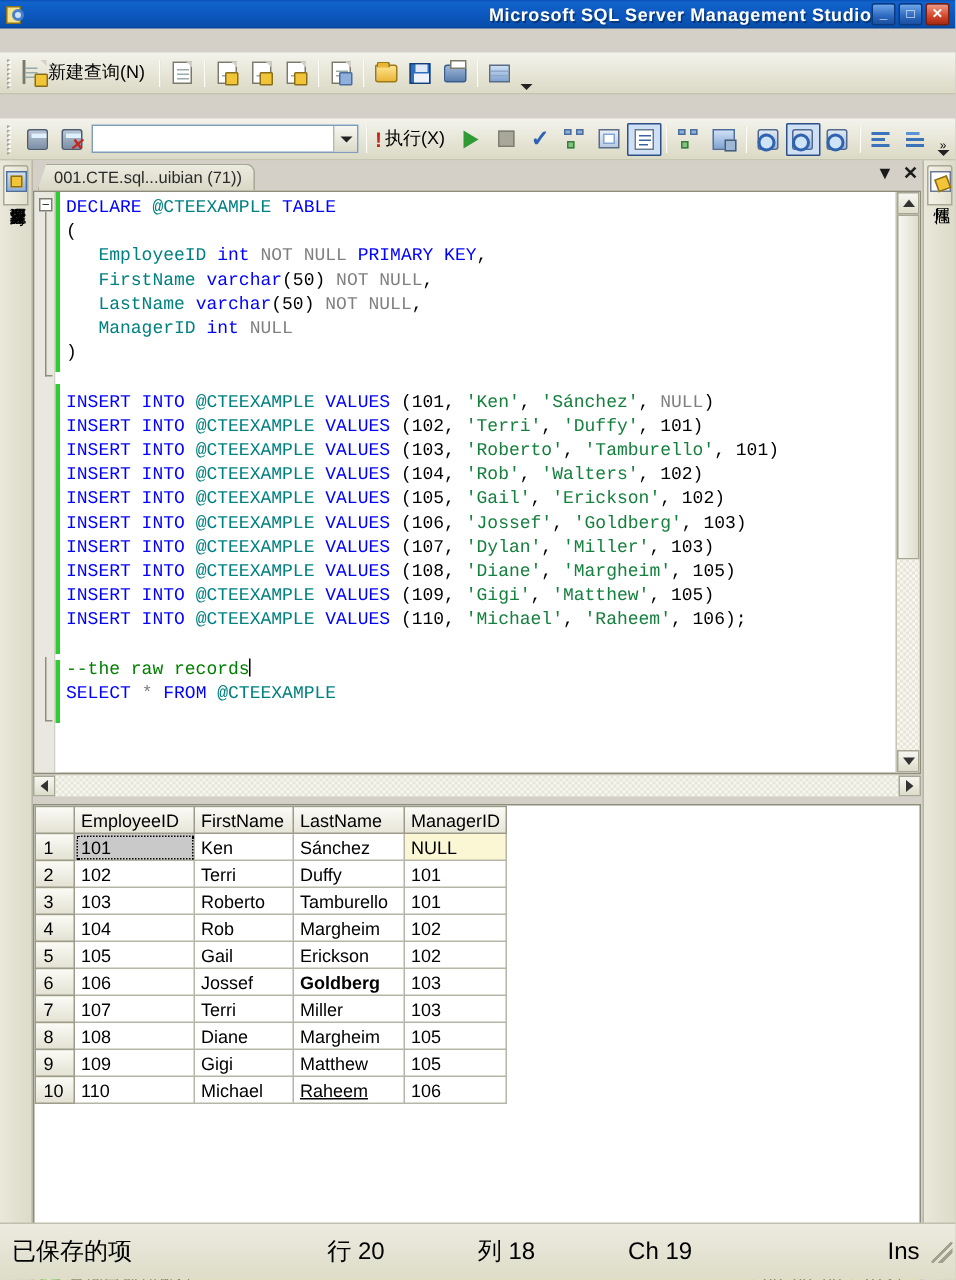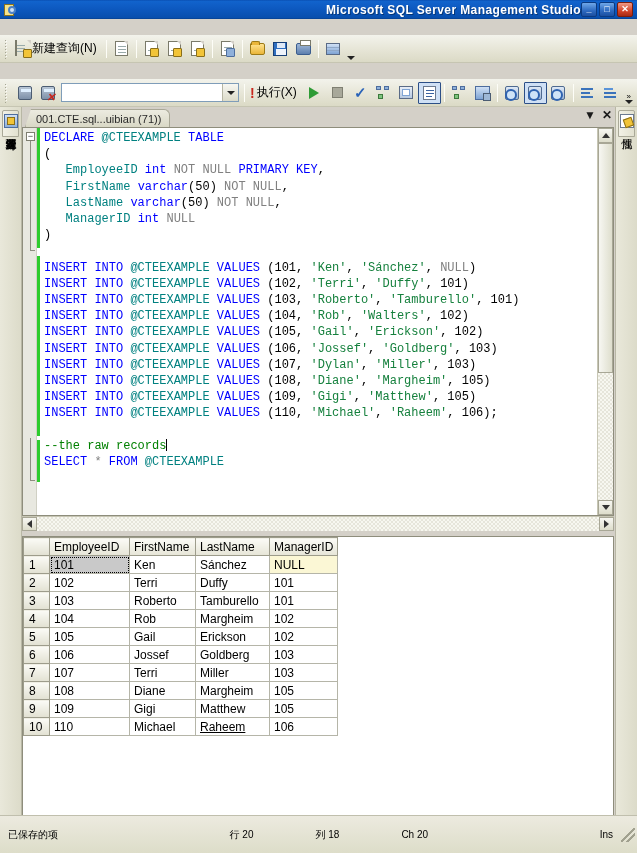--- a/index.html
+++ b/index.html
@@ -231,21 +231,21 @@
   .qs-spacer { flex:1 1 auto; }
   .qs-cell { padding:0 6px; border-left:1px solid #b9b8a0; height:18px; display:flex; align-items:center;
      font-family:"Liberation Mono", monospace; font-size:11px; }
   .qs-cell.rows { font-family:"Liberation Sans", sans-serif; font-size:12px; }
 
   
   .statusbar {
     position:absolute; left:0; bottom:0; width:100%; height:38px;
     background:linear-gradient(180deg,#eceadf,#ddddc9);
     border-top:1px solid #c0bfad;
-    display:flex; align-items:center; font-size:10px; padding:16px 2px;
+    display:flex; align-items:center; font-size:16px; padding:16px 2px;
   }
   .sb-item { padding:0 6px; white-space:nowrap; }
   .sb-flex { flex:1 1 auto; }
   .sb-grip { width:14px; height:14px; margin-left:2px;
     background-image:linear-gradient(135deg, transparent 45%, #9a9a88 45%, #9a9a88 55%, transparent 55%),
                      linear-gradient(135deg, transparent 65%, #9a9a88 65%, #9a9a88 75%, transparent 75%);
     opacity:.9; }
 </style>
 </head>
 <body>
@@ -538,21 +538,21 @@
                   <td class="rowhdr">5</td>
                   <td style="width: 80px;">105</td>
                   <td style="width: 66px;">Gail</td>
                   <td style="width: 74px;">Erickson</td>
                   <td style="width: 68px;">102</td>
                 </tr>
                 <tr>
                   <td class="rowhdr">6</td>
                   <td style="width: 80px;">106</td>
                   <td style="width: 66px;">Jossef</td>
-                  <td style="width: 74px;">Goldberg</td>
+                  <td style="width: 74px; font-weight: bold;">Goldberg</td>
                   <td style="width: 68px;">103</td>
                 </tr>
                 <tr>
                   <td class="rowhdr">7</td>
                   <td style="width: 80px;">107</td>
                   <td style="width: 66px;">Terri</td>
                   <td style="width: 74px;">Miller</td>
                   <td style="width: 68px;">103</td>
                 </tr>
                 <tr>
@@ -589,19 +589,19 @@
         </div>
       </div>
     </div>
   </div>
 
   <div class="statusbar">
     <span class="sb-item">已保存的项</span>
     <span class="sb-flex"></span>
     <span class="sb-item">行 20</span>
     <span class="sb-item" style="margin-left:50px;">列 18</span>
-    <span class="sb-item" style="margin-left:50px;">Ch 20</span>
+    <span class="sb-item" style="margin-left:50px;">Ch 19</span>
     <span class="sb-flex"></span>
     <span class="sb-item">Ins</span>
     <span class="sb-grip"></span>
   </div>
 
 </div>
 
 </body></html>

